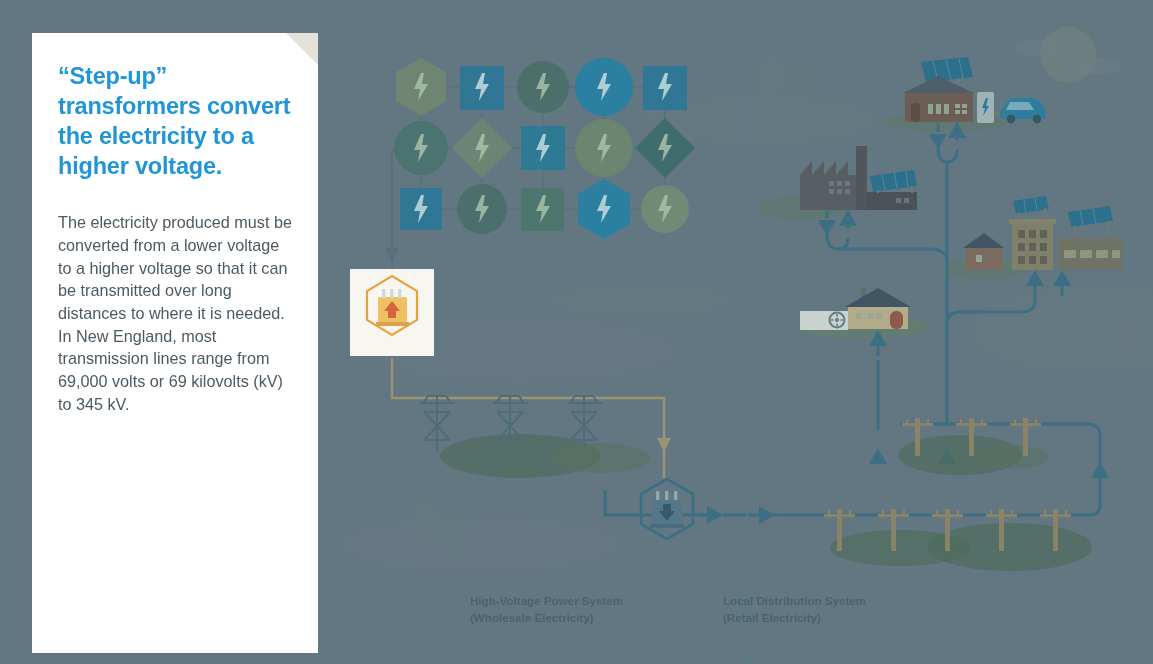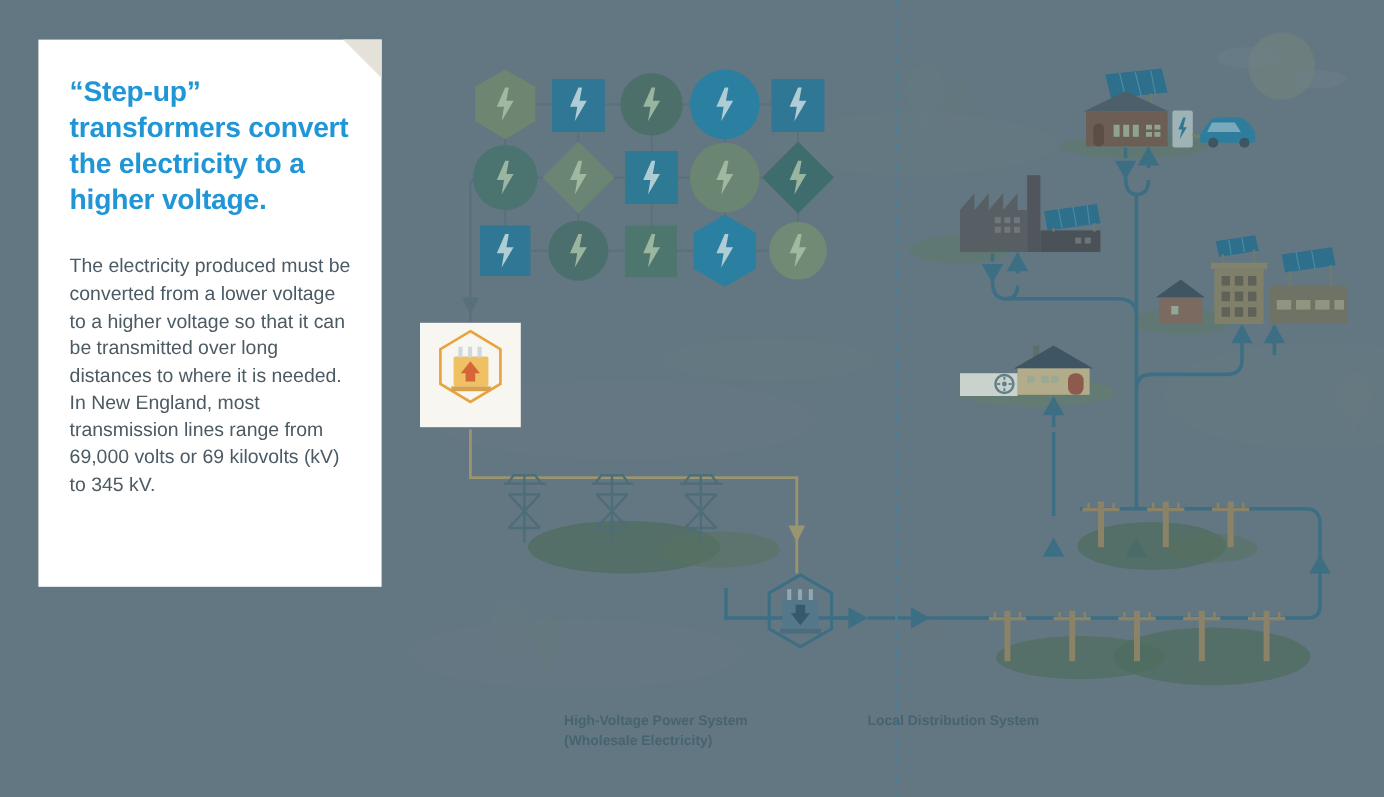--- a/index.html
+++ b/index.html
@@ -8,21 +8,21 @@
     background:#637782;
     font-family:"Liberation Sans", sans-serif;
     position:relative;
   }
   #stage { position:absolute; inset:0; width:1153px; height:664px; }
   svg.layer { position:absolute; left:0; top:0; width:1153px; height:664px; }
 
   
   .card {
     position:absolute; left:32px; top:33px;
-    width:286px; height:456px;
+    width:286px; height:620px;
     background:#ffffff;
     z-index:30;
   }
   .card-fold {
     position:absolute; right:0; top:0;
     width:0; height:0;
     border-top:0 solid transparent;
     border-left:32px solid transparent;
     border-top:32px solid #e4e2d8;
     z-index:31;
@@ -517,20 +517,21 @@
   <svg class="layer" viewBox="0 0 1153 664">
     <line x1="747" y1="0" x2="747" y2="664" stroke="#4f7f95" stroke-width="2" stroke-dasharray="8 7"></line>
   </svg>
 
   <div class="sys-label left">
     <div>High-Voltage Power System</div>
     <div>(Wholesale Electricity)</div>
   </div>
   <div class="sys-label right">
     <div>Local Distribution System</div>
+    <div>(Retail Electricity)</div>
   </div>
 
   <div class="card">
     <div class="card-fold"></div>
     <div class="card-inner">
       <div class="card-title">“Step-up” transformers convert the electricity to a higher voltage.</div>
       <div class="card-body">The electricity produced must be converted from a lower voltage to a higher voltage so that it can be transmitted over long distances to where it is needed. In New England, most transmission lines range from 69,000 volts or 69 kilovolts (kV) to 345 kV.</div>
     </div>
   </div>
 

